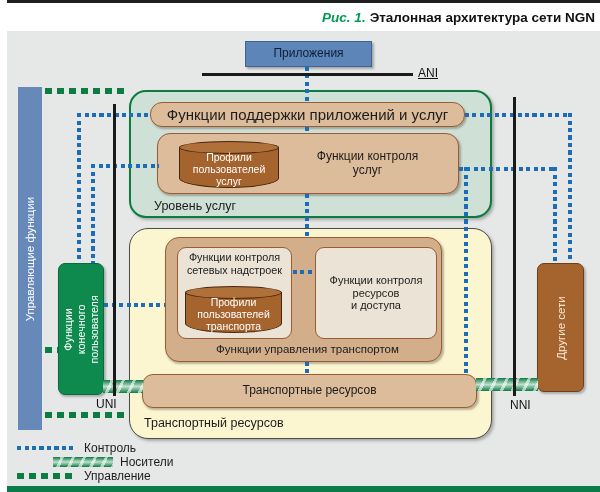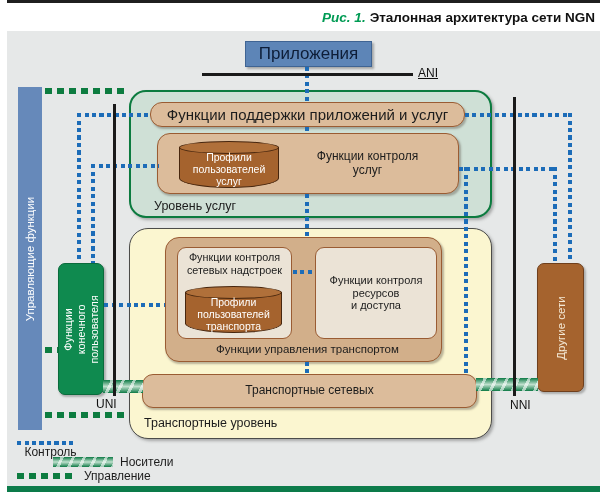--- a/index.html
+++ b/index.html
@@ -87,21 +87,21 @@
   <div class="abs top-border"></div>
   <div class="abs title-band">
     <div class="title">
       <span class="fig">Рис. 1.</span><span>Эталонная архитектура сети NGN</span>
     </div>
   </div>
   <div class="abs canvas"></div>
   <div class="abs footer-bar"></div>
 
   <div class="abs app-box">
-    <span class="box-lbl" style="font-size:17px;color:#0e1e38;">Приложения</span>
+    <span class="box-lbl" style="font-size:12px;color:#0e1e38;">Приложения</span>
   </div>
   <div class="abs blk" style="left:195px;top:73px;width:211px;height:3px;"></div>
   <div class="abs iface-lbl" style="left:411px;top:66px;text-decoration:underline;">ANI</div>
 
   <div class="abs service-box"></div>
   <div class="abs tan support-box">
     <span class="box-lbl">Функции поддержки приложений и услуг</span>
   </div>
   <div class="abs tan control-box"></div>
   <div class="abs ctl-text box-lbl pre">Функции контроля
@@ -127,23 +127,23 @@
 пользователей
 транспорта</div>
   </div>
   <div class="abs inner-box inner2">
     <span class="box-lbl pre" style="font-size:11px;">Функции контроля
 ресурсов
 и доступа</span>
   </div>
   <div class="abs mgmt-lbl">Функции управления транспортом</div>
   <div class="abs tan tfunc-box">
-    <span class="box-lbl" style="font-size:12px;">Транспортные сетевых</span>
+    <span class="box-lbl" style="font-size:12px;">Транспортные ресурсов</span>
   </div>
-  <div class="abs layer-lbl" style="left:137px;top:416px;">Транспортные уровень</div>
+  <div class="abs layer-lbl" style="left:137px;top:416px;">Транспортный ресурсов</div>
 
   <div class="abs blue-bar">
     <span class="vtext">Управляющие функции</span>
   </div>
   <div class="abs user-box">
     <span class="vtext2 pre">Функции конечного
 пользователя</span>
   </div>
   <div class="abs blk" style="left:106px;top:104px;width:3px;height:292px;"></div>
   <div class="abs iface-lbl" style="left:89px;top:397px;">UNI</div>
@@ -170,21 +170,21 @@
   <div class="abs dot-h" style="left:286px;top:270px;width:22px;"></div>
   <div class="abs dot-h" style="left:97px;top:303px;width:61px;"></div>
 
   <div class="abs gdash" style="left:38px;top:88px;width:82px;"></div>
   <div class="abs gdash" style="left:38px;top:347px;width:13px;"></div>
   <div class="abs gdash" style="left:38px;top:412px;width:84px;"></div>
 
   <div class="abs ribbon" style="left:96px;top:380px;width:40px;"></div>
   <div class="abs ribbon" style="left:469px;top:378px;width:62px;"></div>
 
-  <div class="abs legend-row" style="left:10px;top:441px;flex-direction:column;">
+  <div class="abs legend-row" style="left:10px;top:441px;">
     <div class="legend-sample dot-h"></div>
     <span class="legend-lbl">Контроль</span>
   </div>
   <div class="abs legend-row" style="left:10px;top:455px;margin-left:36px;">
     <div class="legend-sample ribbon" style="height:10px;"></div>
     <span class="legend-lbl">Носители</span>
   </div>
   <div class="abs legend-row" style="left:10px;top:469px;align-items:center;">
     <div class="legend-sample gdash"></div>
     <span class="legend-lbl">Управление</span>

